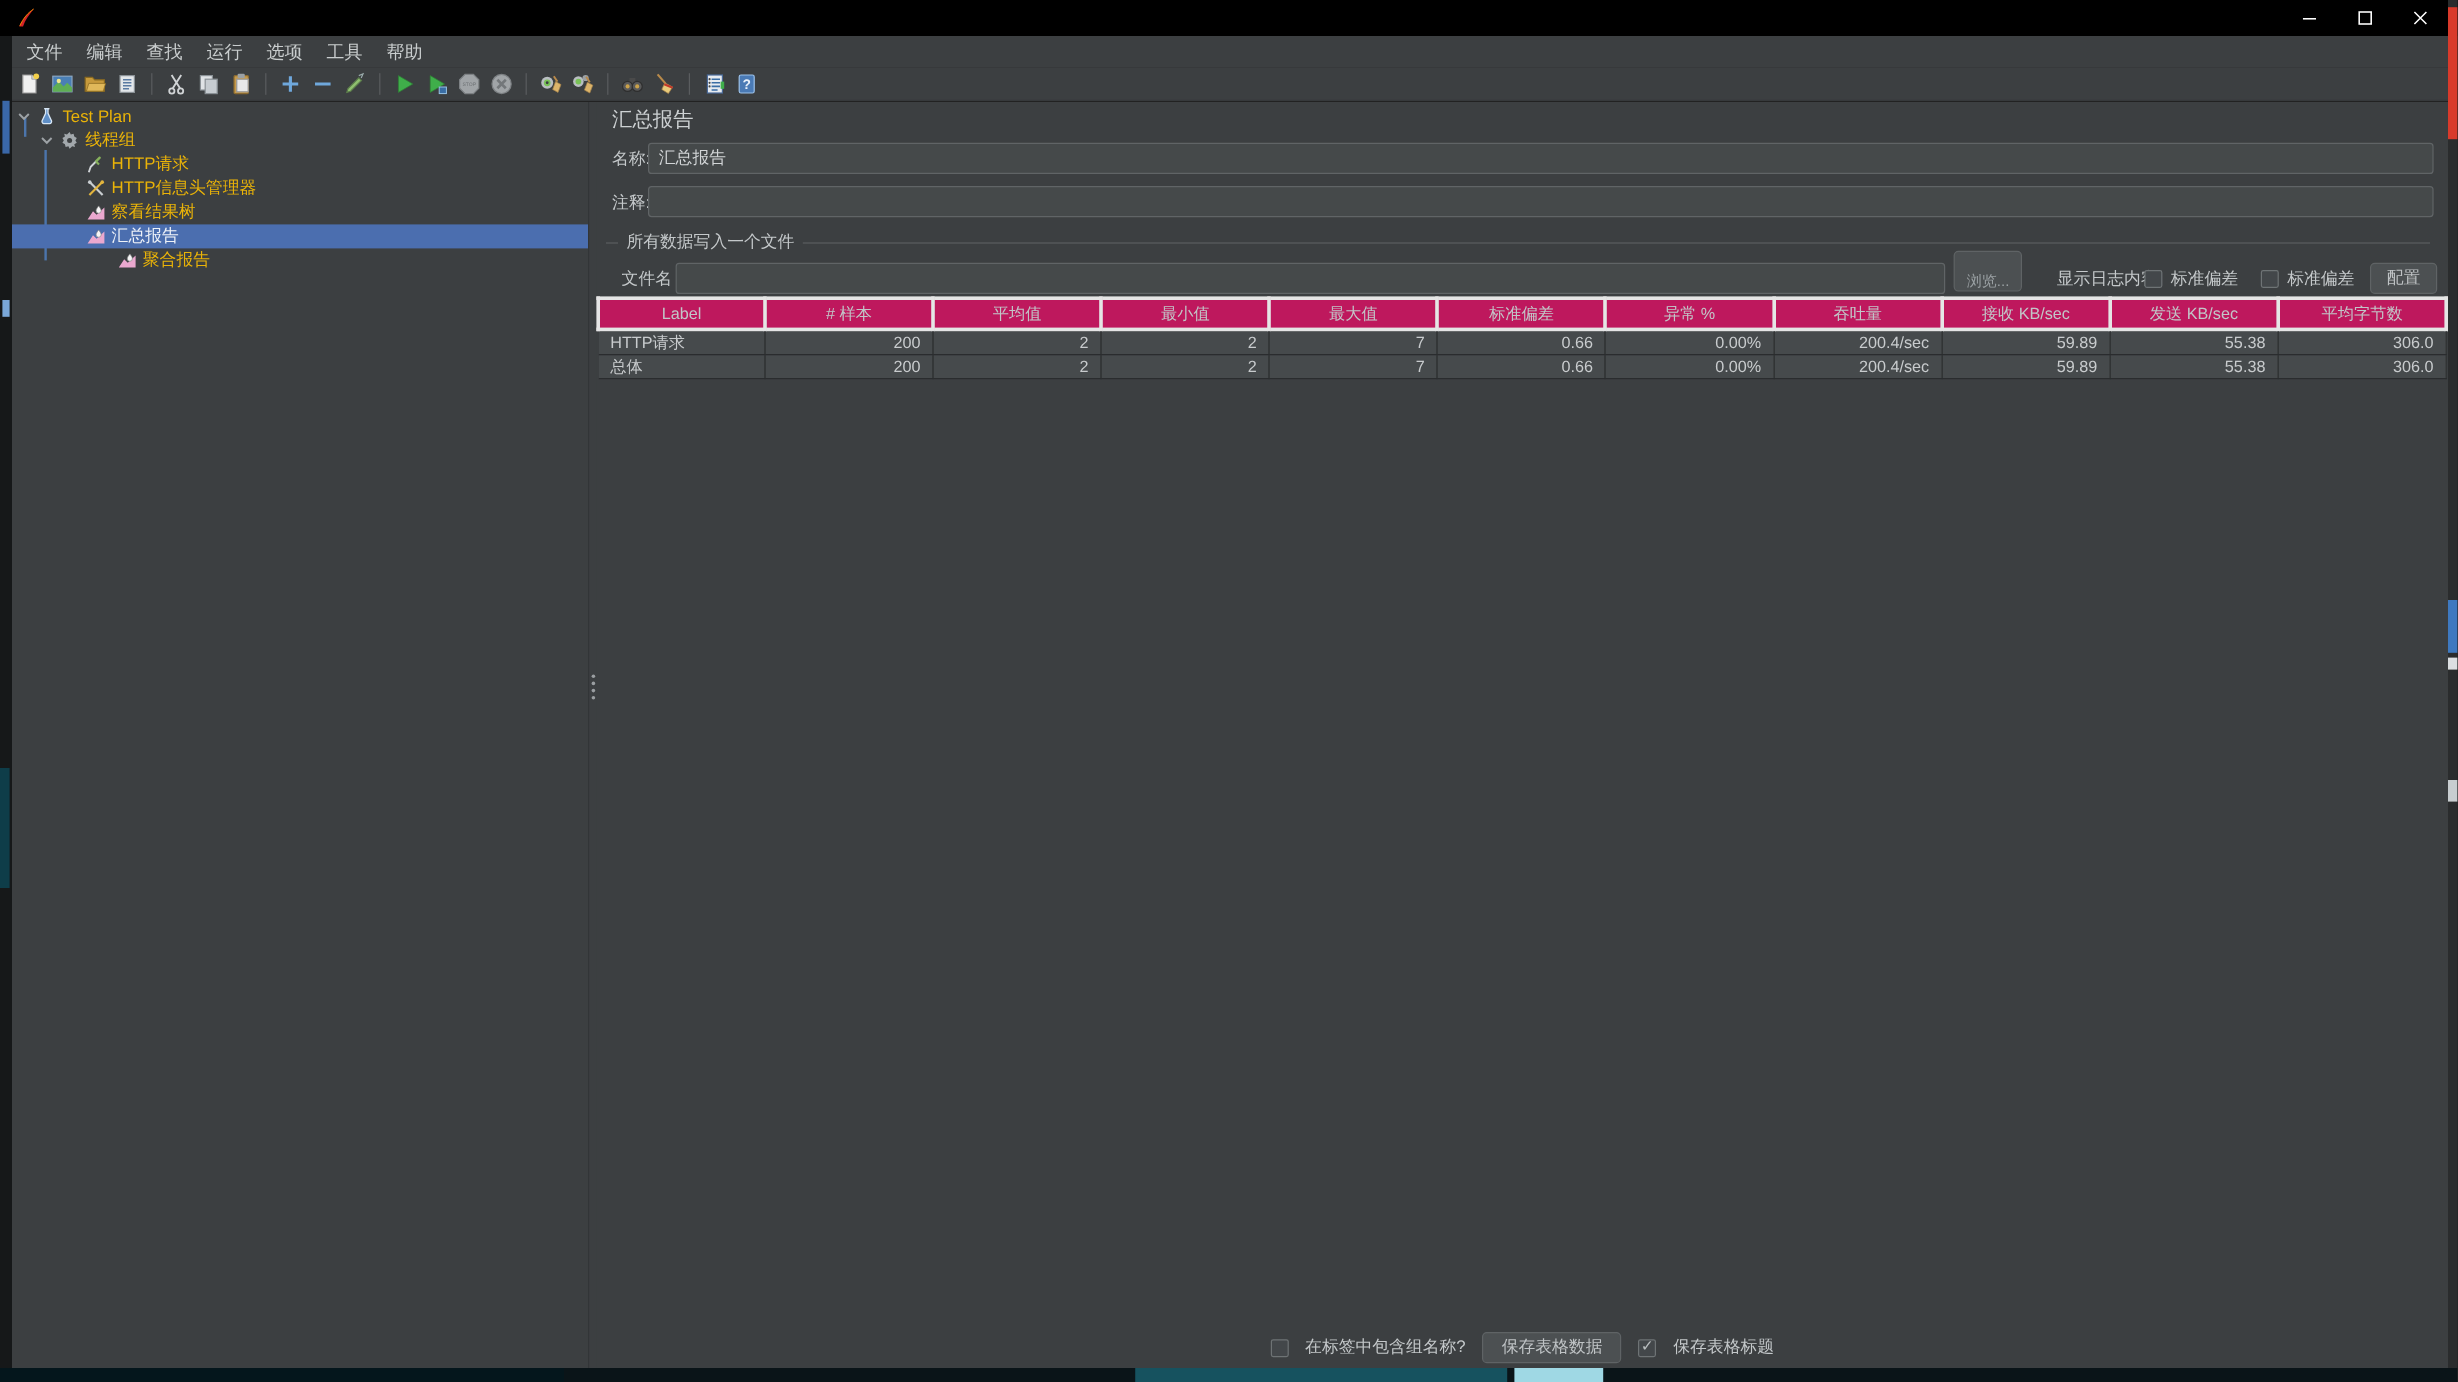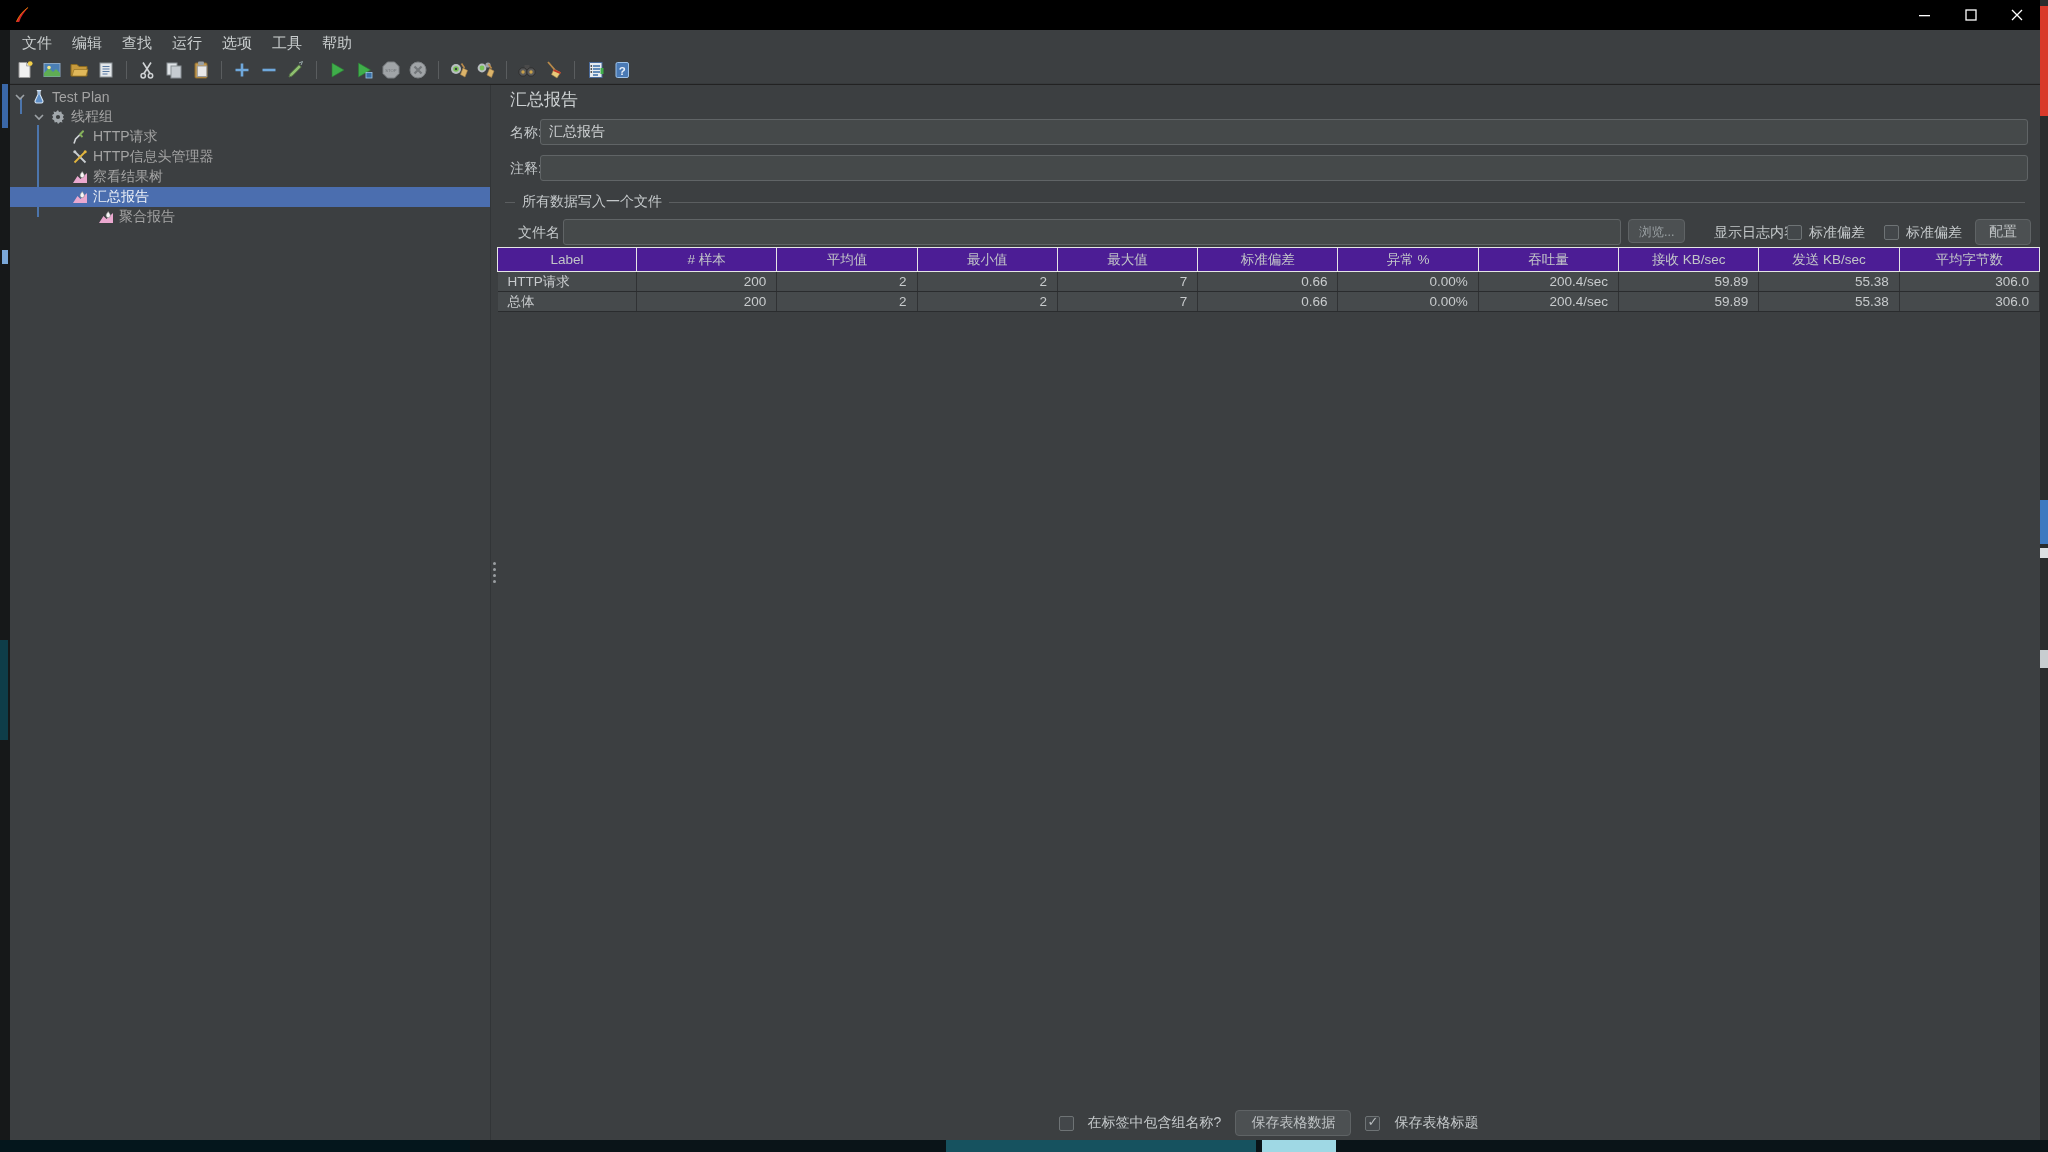--- a/index.html
+++ b/index.html
@@ -31,21 +31,21 @@
            display:flex;align-items:center;font-size:15px;color:#c9cdce;padding-left:2px;box-sizing:border-box;}
   .menu-item{padding:0 10px;height:26px;display:flex;align-items:center;cursor:default;}
   .toolbar{position:absolute;left:10px;top:56px;width:2030px;height:28px;background:#3c3f41;
            display:flex;align-items:center;gap:5px;padding-left:4px;box-sizing:border-box;
            border-bottom:1px solid #373a3c;}
   .tb{width:22px;height:22px;display:flex;align-items:center;justify-content:center;}
   .tsep{width:1px;height:18px;background:#5a5d5f;margin:0 4px;}
   
   .tree-panel{position:absolute;left:10px;top:85px;width:480px;height:1055px;background:#3c3f41;}
   .tree-row{position:absolute;left:0;width:480px;height:20px;display:flex;align-items:center;gap:5px;
-            box-sizing:border-box;font-size:14px;color:#a3a3a3;cursor:default;}
+            box-sizing:border-box;font-size:14px;color:#eab308;cursor:default;}
   .tree-row.selected{background:#4b6eaf;color:#eef2f8;}
   .chev{width:12px;height:12px;display:flex;}
   .ticon16{width:16px;height:16px;display:flex;}
   .guide{position:absolute;width:2px;background:#4f7fbf;opacity:.85;}
   
   .splitter{position:absolute;left:490px;top:85px;width:7px;height:1055px;background:#3c3f41;
             border-left:1px solid #323537;display:flex;align-items:center;justify-content:center;}
   .grip{display:flex;flex-direction:column;gap:3px;margin-top:-80px;}
   .grip i{width:3px;height:3px;border-radius:50%;background:#9a9ea1;}
   
@@ -59,21 +59,21 @@
   .group-head .line{height:1px;background:#5b5e60;}
   .group-head .short{width:10px;}
   .group-head .long{flex:1;}
   .btn{background:#4c5052;border:1px solid #5f6365;border-radius:4px;color:#bfc3c5;
        font-family:"Liberation Sans","DejaVu Sans",sans-serif;font-size:14px;cursor:default;}
   .checkbox{width:15px;height:15px;background:#43474a;border:1px solid #6e7375;border-radius:2px;
             display:inline-block;position:relative;flex:none;box-sizing:border-box;}
   .checkbox.checked::after{content:"✓";position:absolute;left:1px;top:-3px;font-size:13px;color:#b9bdbf;}
   
   .sum-table{position:absolute;left:0;top:162px;width:1543px;border-collapse:collapse;table-layout:fixed;font-size:13.5px;}
-  .sum-table th{background:#4c1d95;border:1px solid #e5e5e5;height:23px;font-weight:normal;color:#c2c6c8;padding:0 4px;}
+  .sum-table th{background:#be185d;border:3px solid #e5e5e5;height:23px;font-weight:normal;color:#c2c6c8;padding:0 4px;}
   .sum-table td{background:#464a4c;border-right:1px solid #303234;border-bottom:1px solid #2a2c2e;
                 height:19px;padding:0 10px;text-align:right;color:#c8cbcd;white-space:nowrap;overflow:hidden;}
   .sum-table td.lab{text-align:left;}
   
   .footer-row{position:absolute;left:0;right:0;top:1023px;height:30px;display:flex;align-items:center;
               justify-content:center;gap:14px;font-size:14px;}
   .file-row-label{line-height:26px;}
 </style>
 </head>
 <body>
@@ -381,21 +381,21 @@
   <input class="tinput" style="left: 43px; top: 70px; width: 1488px;" value="">
 
   <div class="group-head">
     <span class="line short"></span>
     <span>所有数据写入一个文件</span>
     <span class="line long"></span>
   </div>
 
   <span class="frm-label file-row-label" style="left:21px;top:134px;">文件名</span>
   <input class="tinput" style="left: 66px; top: 134px; width: 1058px;" value="">
-  <button class="btn" style="position:absolute;left:1131px;top:134px;height:24px;padding:4px 10px;font-size:12.5px;color:#9aa0a3;">浏览...</button>
+  <button class="btn" style="position:absolute;left:1131px;top:124px;height:24px;padding:16px 10px;font-size:12.5px;color:#9aa0a3;">浏览...</button>
   <span class="frm-label" style="left:1193px;top:134px;line-height:26px;margin-left:24px;">显示日志内容:</span>
   <span class="checkbox" style="position:absolute;left:1290px;top:140px;"></span>
   <span class="frm-label" style="left:1312px;top:134px;line-height:26px;">标准偏差</span>
   <span class="checkbox" style="position:absolute;left:1387px;top:140px;"></span>
   <span class="frm-label" style="left:1409px;top:134px;line-height:26px;">标准偏差</span>
   <button class="btn" style="position:absolute;left:1478px;top:134px;height:26px;padding:0 13px;">配置</button>
 
   <table class="sum-table">
     <colgroup>
       <col style="width:139px">

